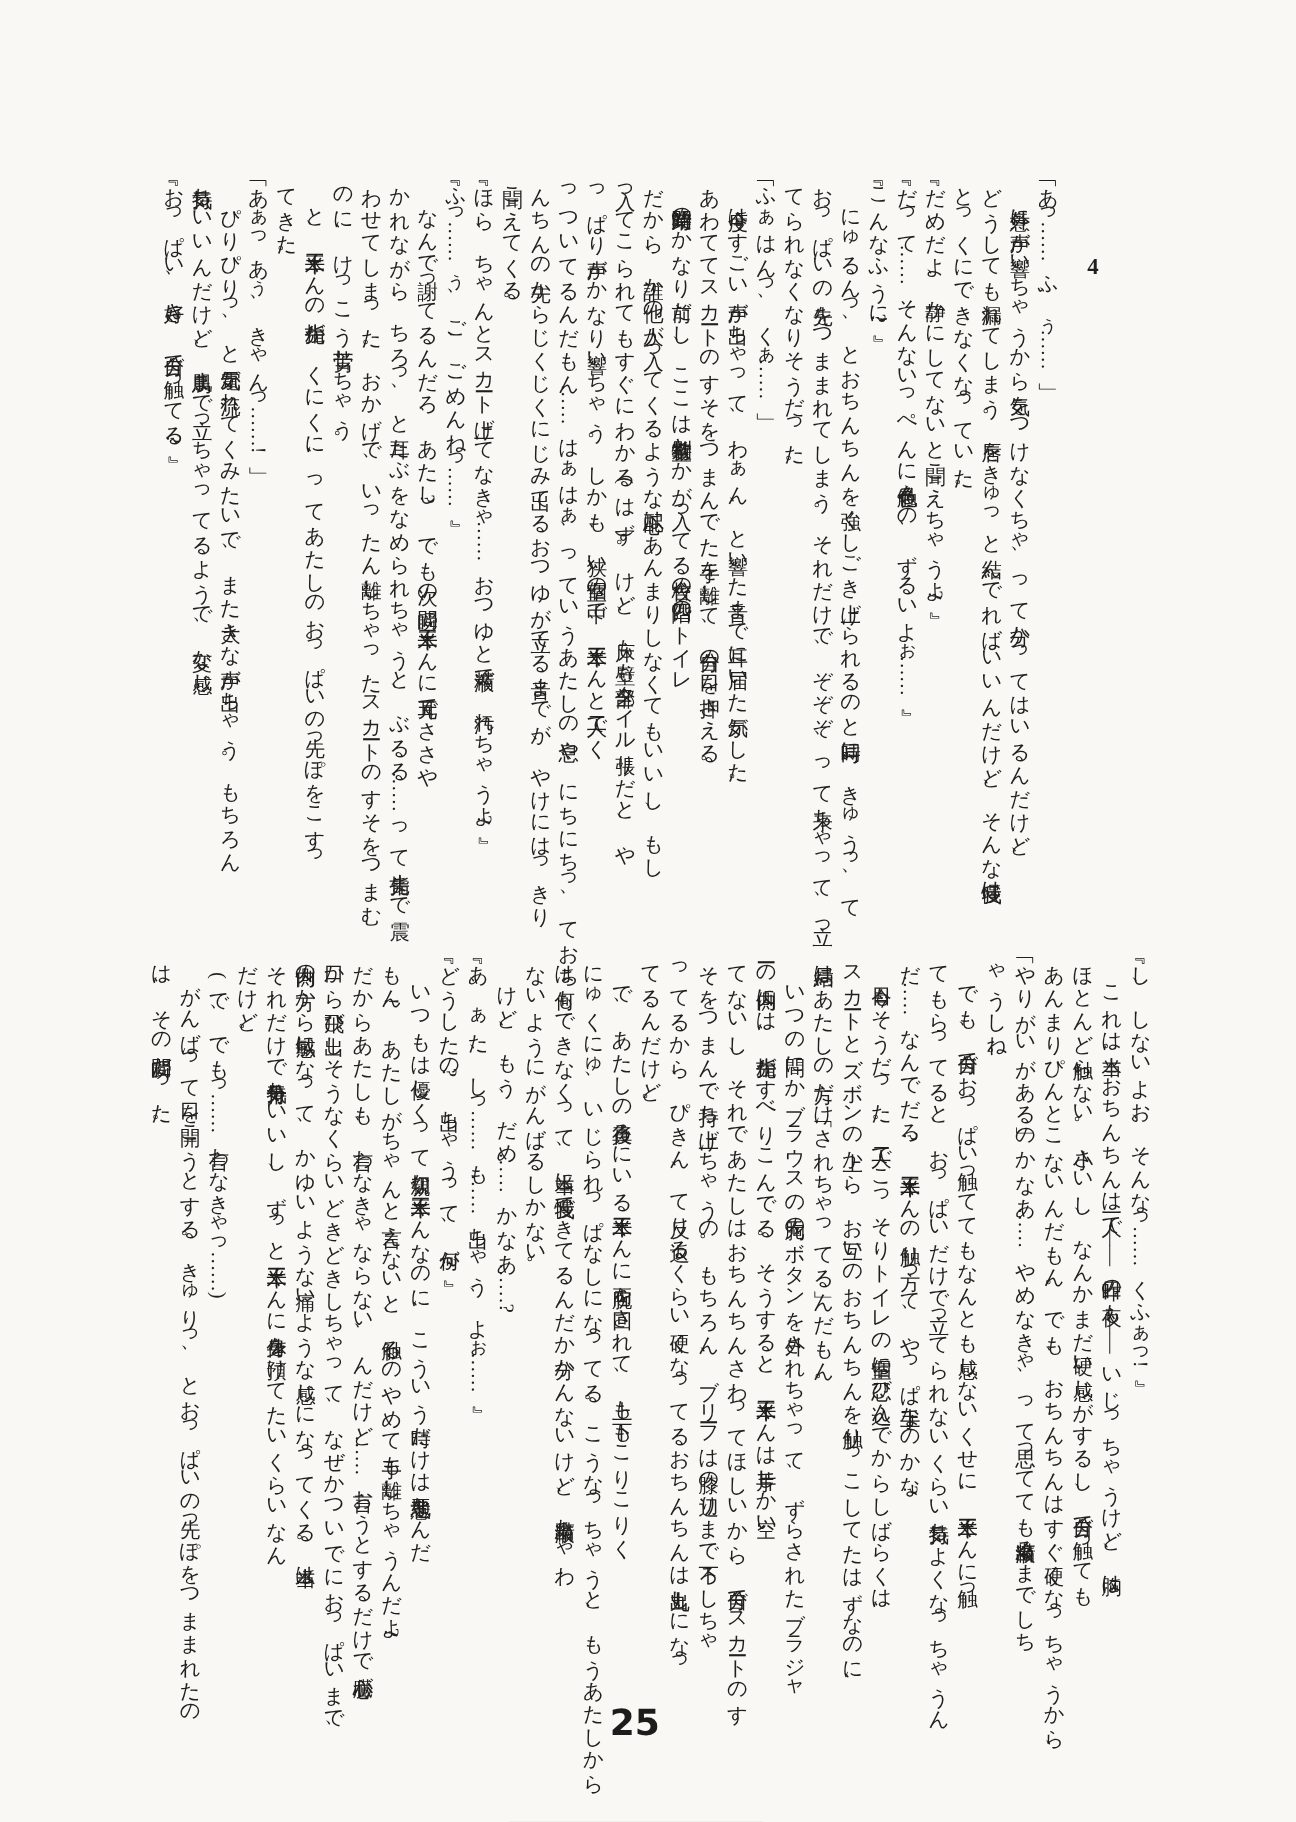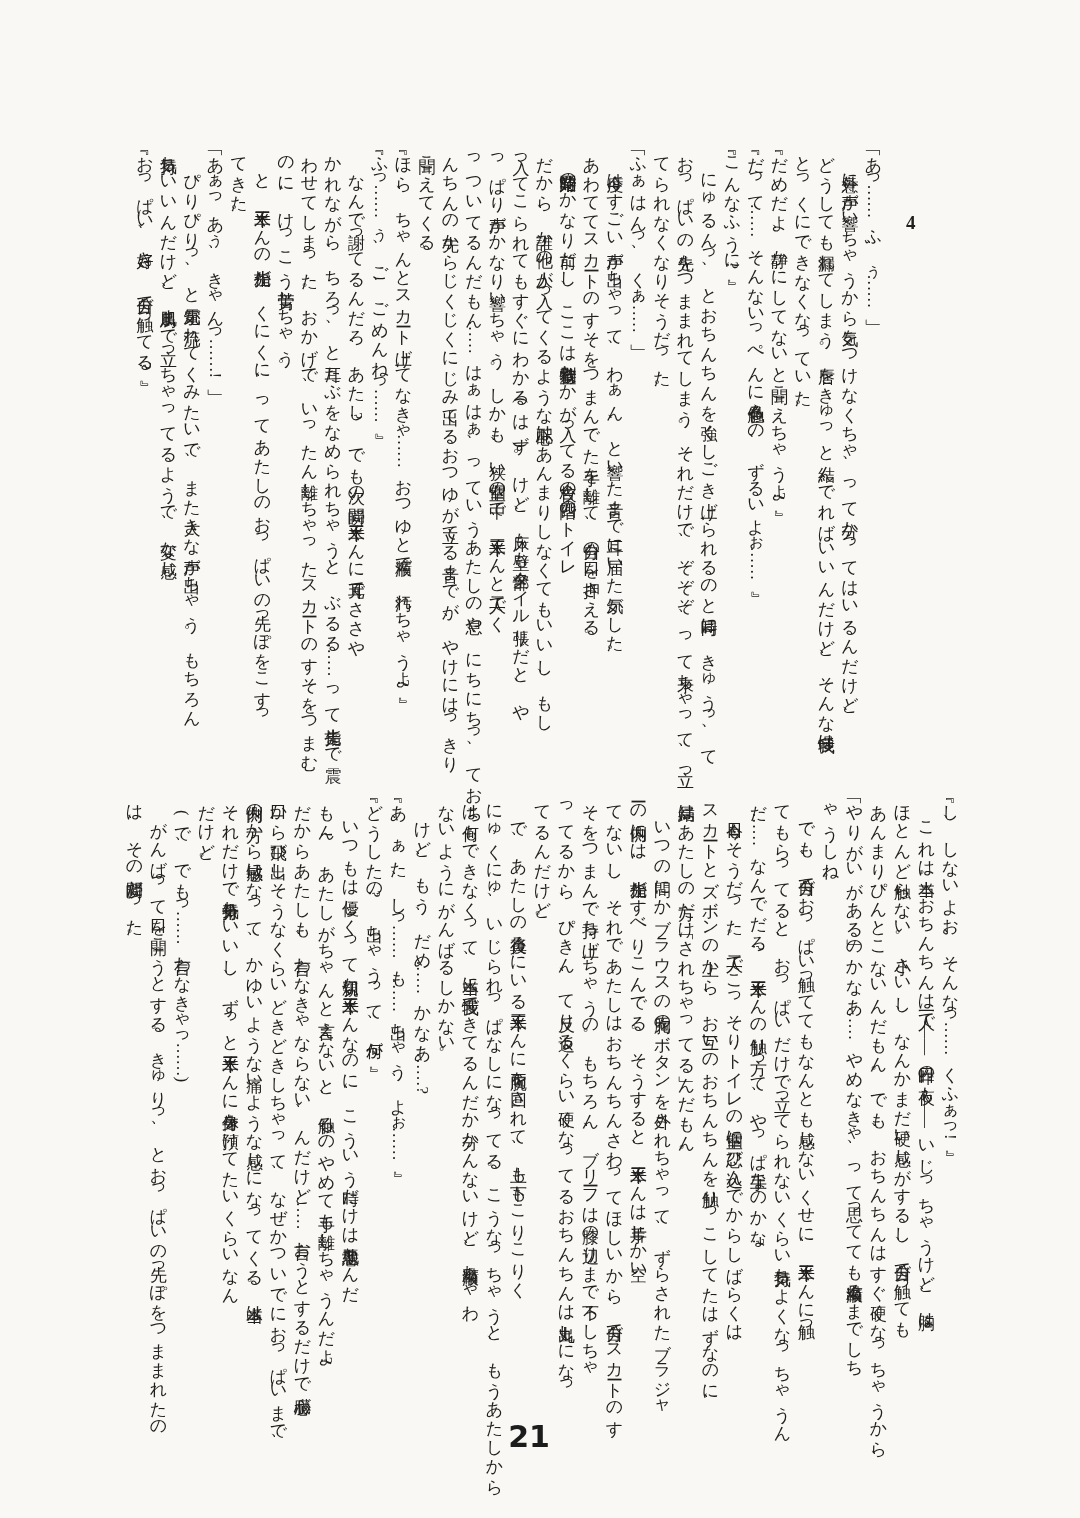--- a/index.html
+++ b/index.html
@@ -130,15 +130,15 @@
       <div class="vcol">だからあたしも、言わなきゃならない、んだけど……言おうとするだけで心臓が</div>
       <div class="vcol">口から飛び出しそうなくらいどきどきしちゃって、なぜかついでにおっぱいまで、</div>
       <div class="vcol">内側の方から敏感になって、かゆいような痛いような感じになってくる。本当は</div>
       <div class="vcol">それだけで十分気持ちいいし、ずっと三木平くんに身体を預けてたいくらいなん</div>
       <div class="vcol">だけど。</div>
       <div class="vcol">　(で、でもっ……言わなきゃっ……)</div>
       <div class="vcol">　がんばって口を開こうとする。きゅりっ、とおっぱいの先っぽをつままれたの</div>
       <div class="vcol">は、その瞬間だった。</div>
     </div>
 
-  <div class="page-number">21</div>
+  <div class="page-number">25</div>
 
 </div>
 
 </body></html>

